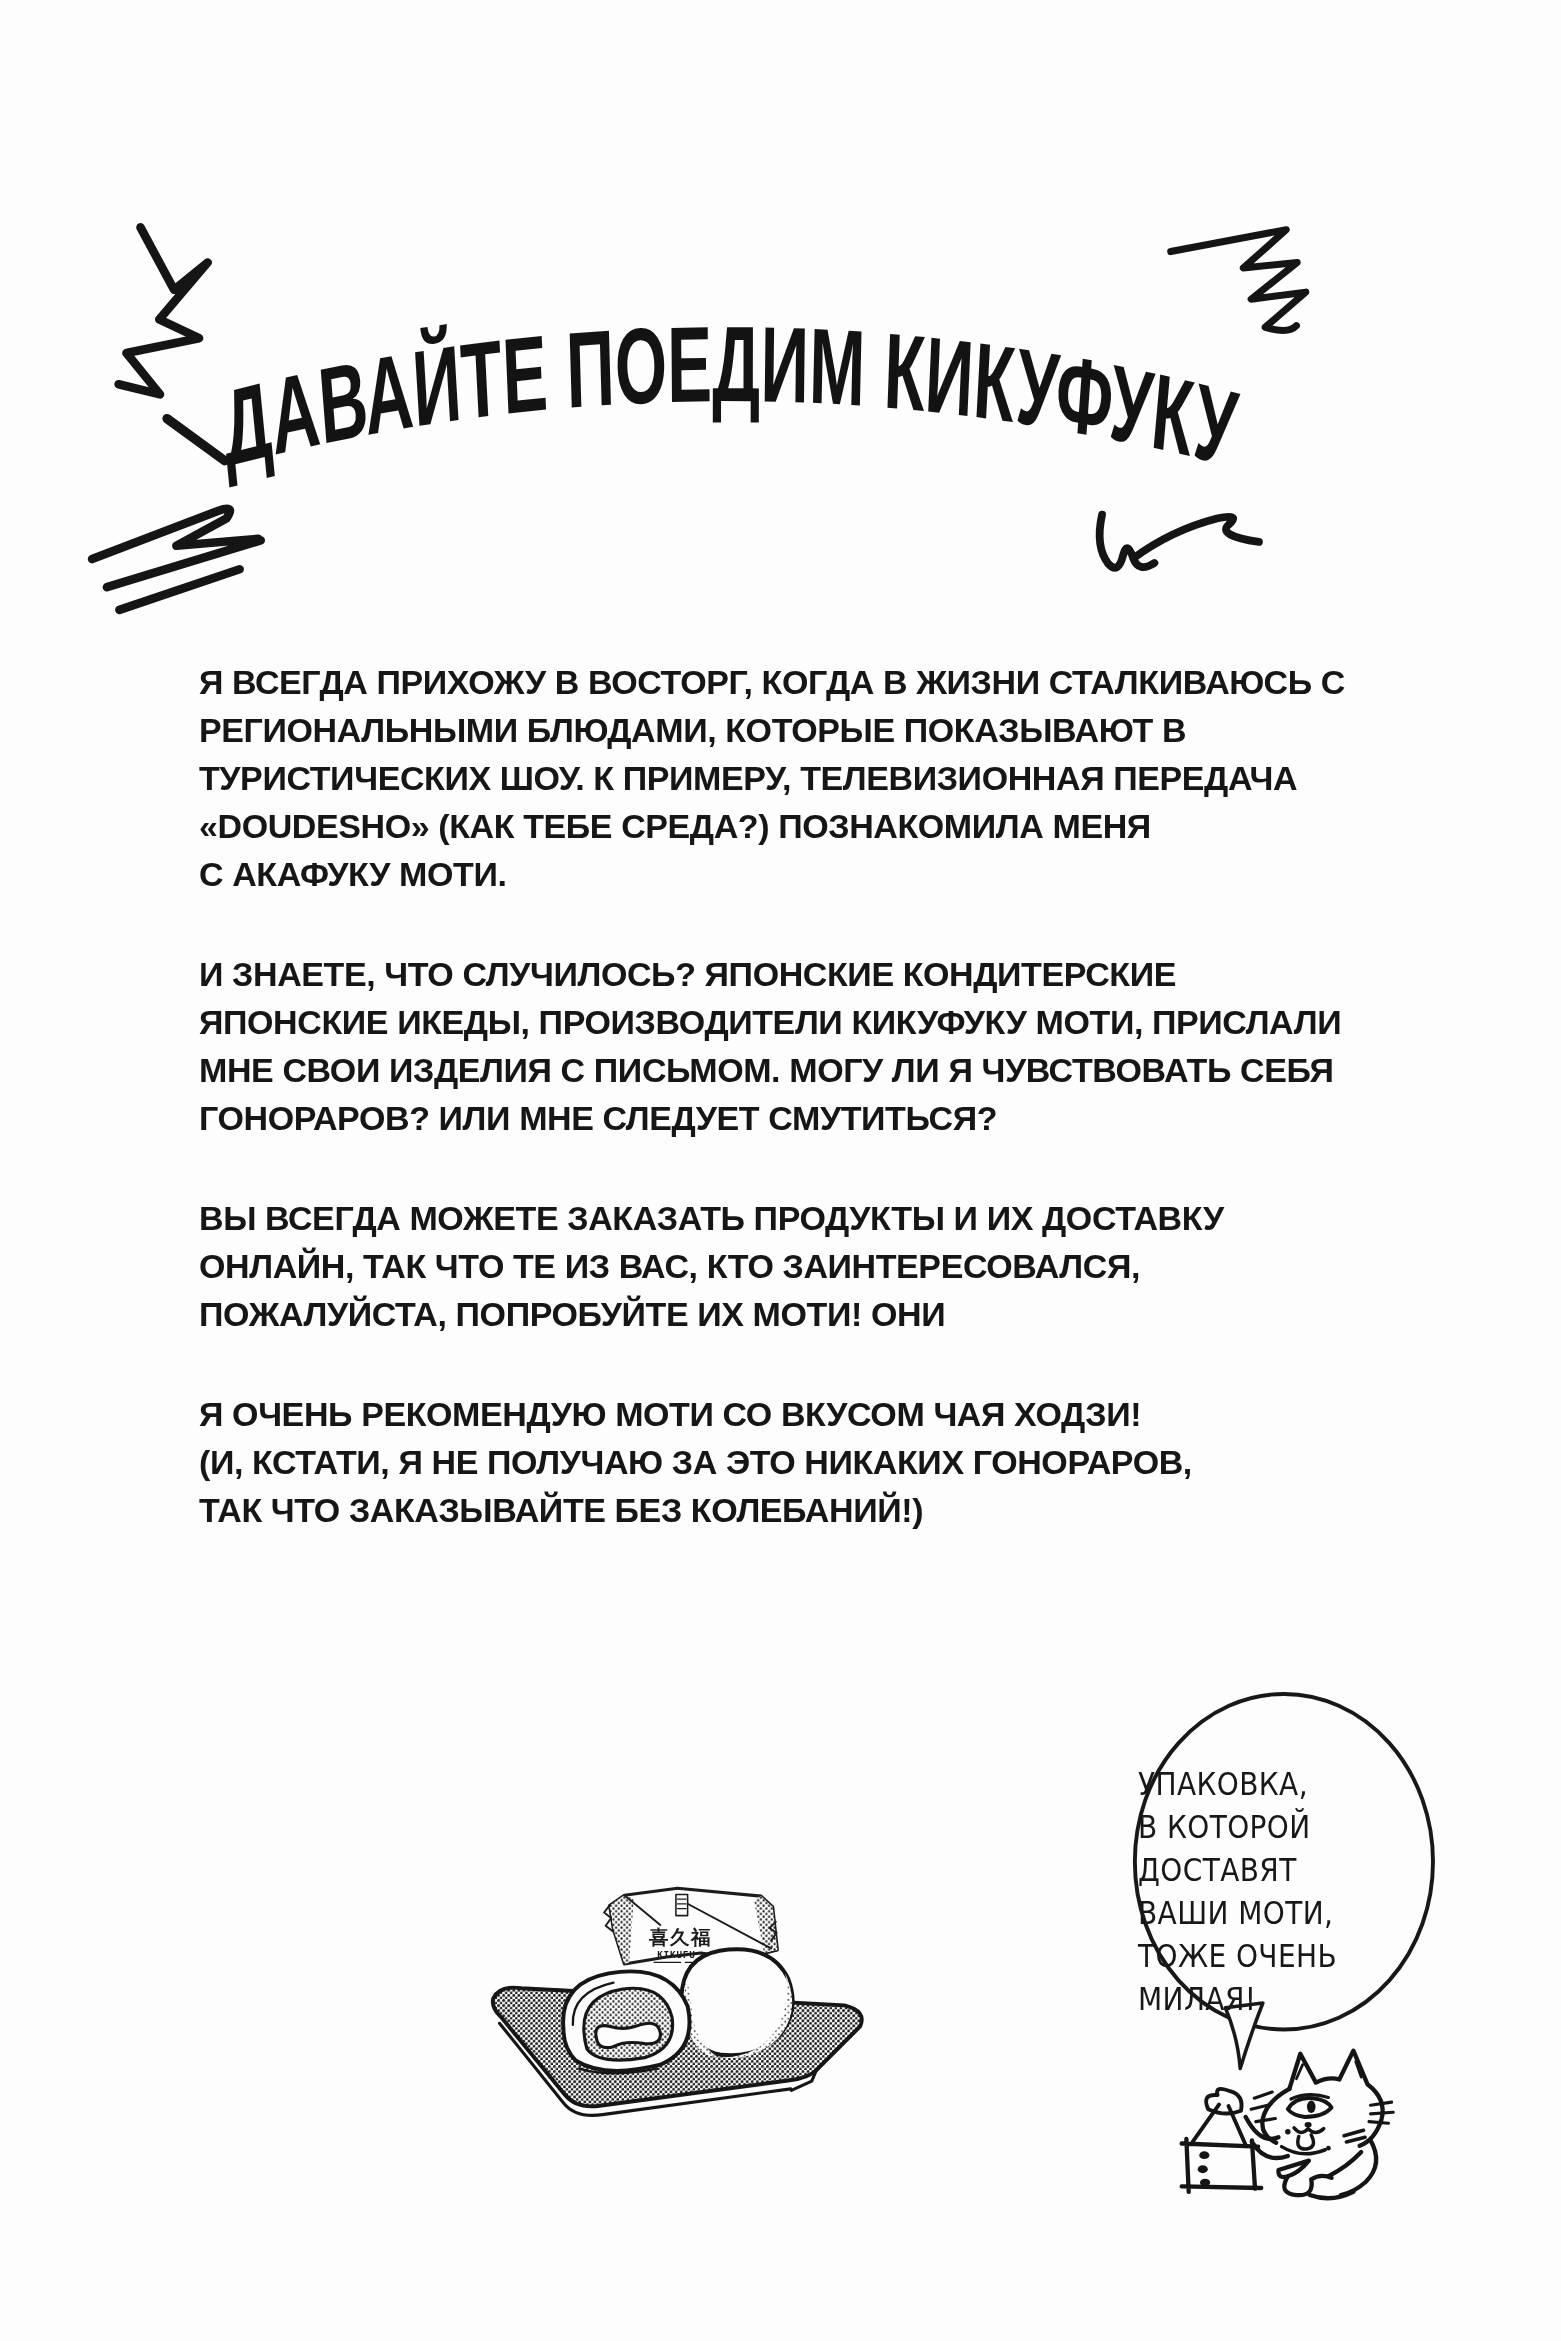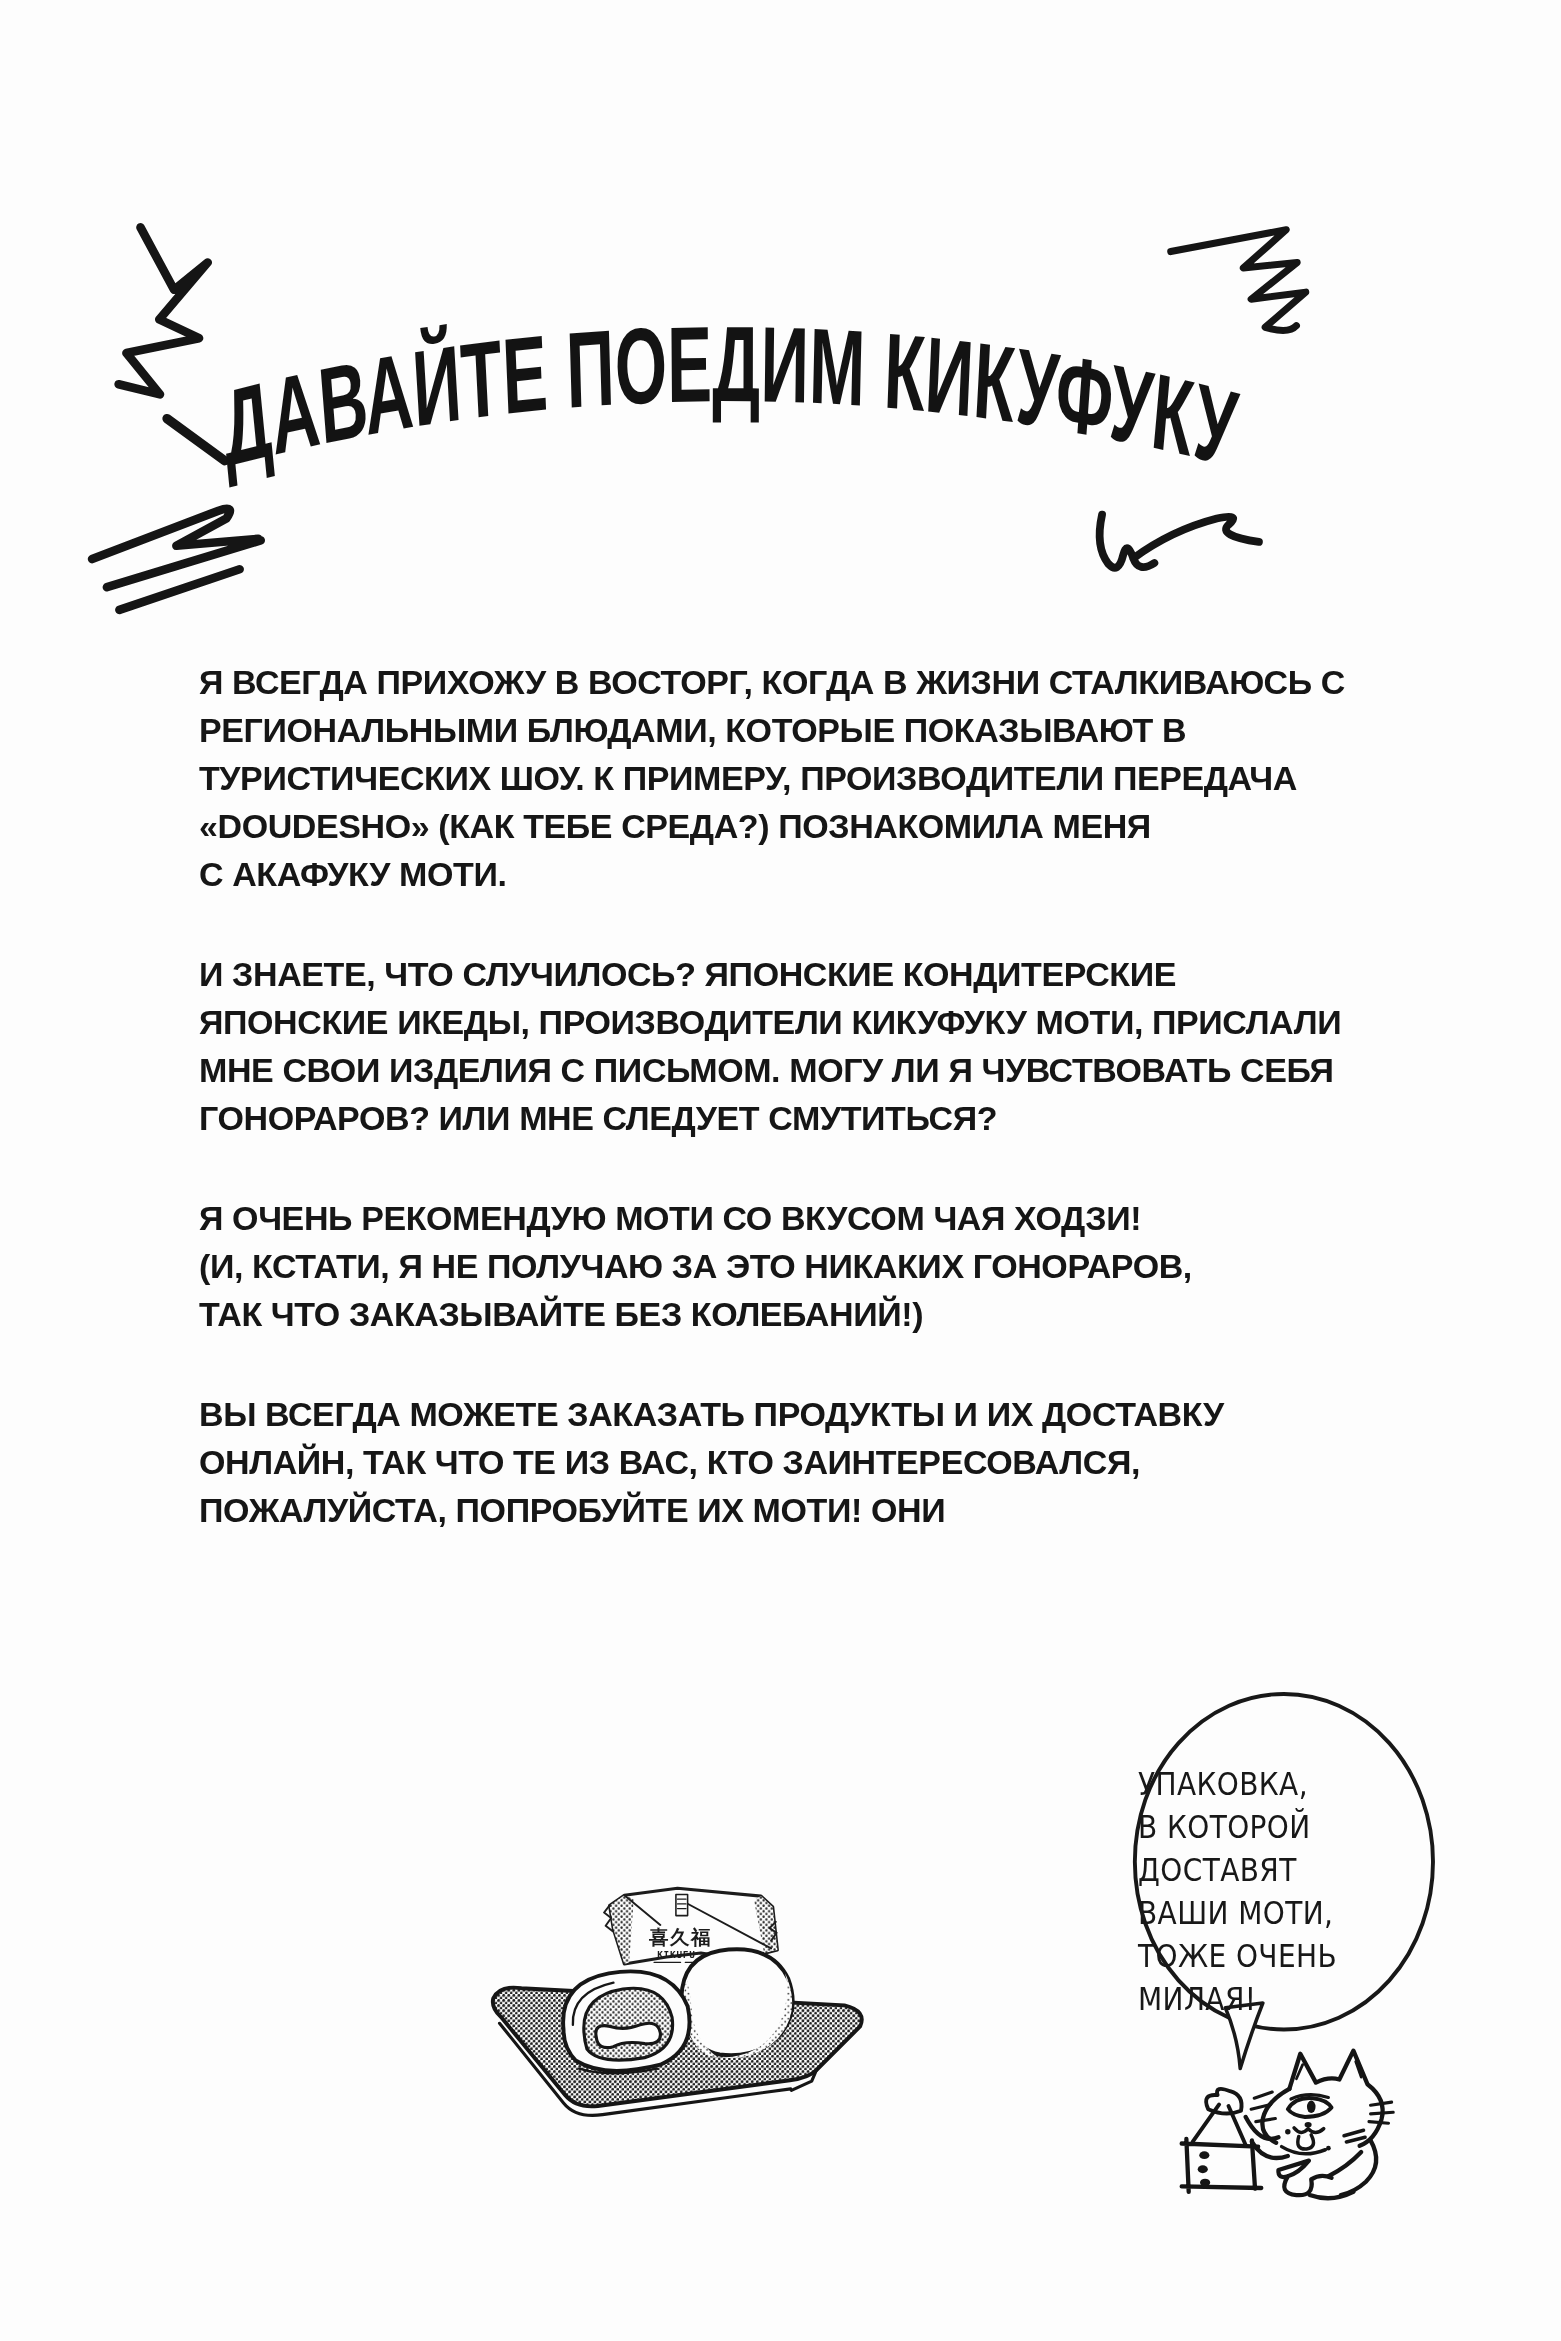--- a/index.html
+++ b/index.html
@@ -153,39 +153,39 @@
         <ellipse cx="1541" cy="2779" rx="6.5" ry="5" fill="#151515" stroke="none"></ellipse>
         <ellipse cx="1544" cy="2796" rx="6.5" ry="5" fill="#151515" stroke="none"></ellipse>
       </g>
     </g>
   </svg>
 
   <main id="bodytext">
     <p class="para">
       <span class="ln j">Я ВСЕГДА ПРИХОЖУ В ВОСТОРГ, КОГДА В ЖИЗНИ СТАЛКИВАЮСЬ С</span>
       <span class="ln j">РЕГИОНАЛЬНЫМИ БЛЮДАМИ, КОТОРЫЕ ПОКАЗЫВАЮТ В</span>
-      <span class="ln j">ТУРИСТИЧЕСКИХ ШОУ. К ПРИМЕРУ, ПРОИЗВОДИТЕЛИ ПЕРЕДАЧА</span>
+      <span class="ln j">ТУРИСТИЧЕСКИХ ШОУ. К ПРИМЕРУ, ТЕЛЕВИЗИОННАЯ ПЕРЕДАЧА</span>
       <span class="ln c">«DOUDESHO» (КАК ТЕБЕ СРЕДА?) ПОЗНАКОМИЛА МЕНЯ</span>
       <span class="ln c">С АКАФУКУ МОТИ.</span>
     </p>
     <p class="para">
       <span class="ln j">И ЗНАЕТЕ, ЧТО СЛУЧИЛОСЬ? ЯПОНСКИЕ КОНДИТЕРСКИЕ ЯПОНСКИЕ</span>
       <span class="ln j">ИКЕДЫ, ПРОИЗВОДИТЕЛИ КИКУФУКУ МОТИ, ПРИСЛАЛИ МНЕ СВОИ</span>
       <span class="ln j">ИЗДЕЛИЯ С ПИСЬМОМ. МОГУ ЛИ Я ЧУВСТВОВАТЬ СЕБЯ</span>
       <span class="ln c">ГОНОРАРОВ? ИЛИ МНЕ СЛЕДУЕТ СМУТИТЬСЯ?</span>
     </p>
     <p class="para">
+      <span class="ln j">ВЫ ВСЕГДА МОЖЕТЕ ЗАКАЗАТЬ ПРОДУКТЫ И ИХ ДОСТАВКУ</span>
+      <span class="ln j">ОНЛАЙН, ТАК ЧТО ТЕ ИЗ ВАС, КТО ЗАИНТЕРЕСОВАЛСЯ,</span>
+      <span class="ln c">ПОЖАЛУЙСТА, ПОПРОБУЙТЕ ИХ МОТИ! ОНИ</span>
+    </p>
+    <p class="para">
       <span class="ln c">Я ОЧЕНЬ РЕКОМЕНДУЮ МОТИ СО ВКУСОМ ЧАЯ ХОДЗИ!</span>
       <span class="ln c">(И, КСТАТИ, Я НЕ ПОЛУЧАЮ ЗА ЭТО НИКАКИХ ГОНОРАРОВ,</span>
       <span class="ln c">ТАК ЧТО ЗАКАЗЫВАЙТЕ БЕЗ КОЛЕБАНИЙ!)</span>
-    </p>
-    <p class="para">
-      <span class="ln j">ВЫ ВСЕГДА МОЖЕТЕ ЗАКАЗАТЬ ПРОДУКТЫ И ИХ ДОСТАВКУ</span>
-      <span class="ln j">ОНЛАЙН, ТАК ЧТО ТЕ ИЗ ВАС, КТО ЗАИНТЕРЕСОВАЛСЯ,</span>
-      <span class="ln c">ПОЖАЛУЙСТА, ПОПРОБУЙТЕ ИХ МОТИ! ОНИ</span>
     </p>
   </main>
 
   <div id="bubbletext">
     <div class="bln">УПАКОВКА,</div>
     <div class="bln">В КОТОРОЙ</div>
     <div class="bln">ДОСТАВЯТ</div>
     <div class="bln">ВАШИ МОТИ,</div>
     <div class="bln">ТОЖЕ ОЧЕНЬ</div>
     <div class="bln">МИЛАЯ!</div>

